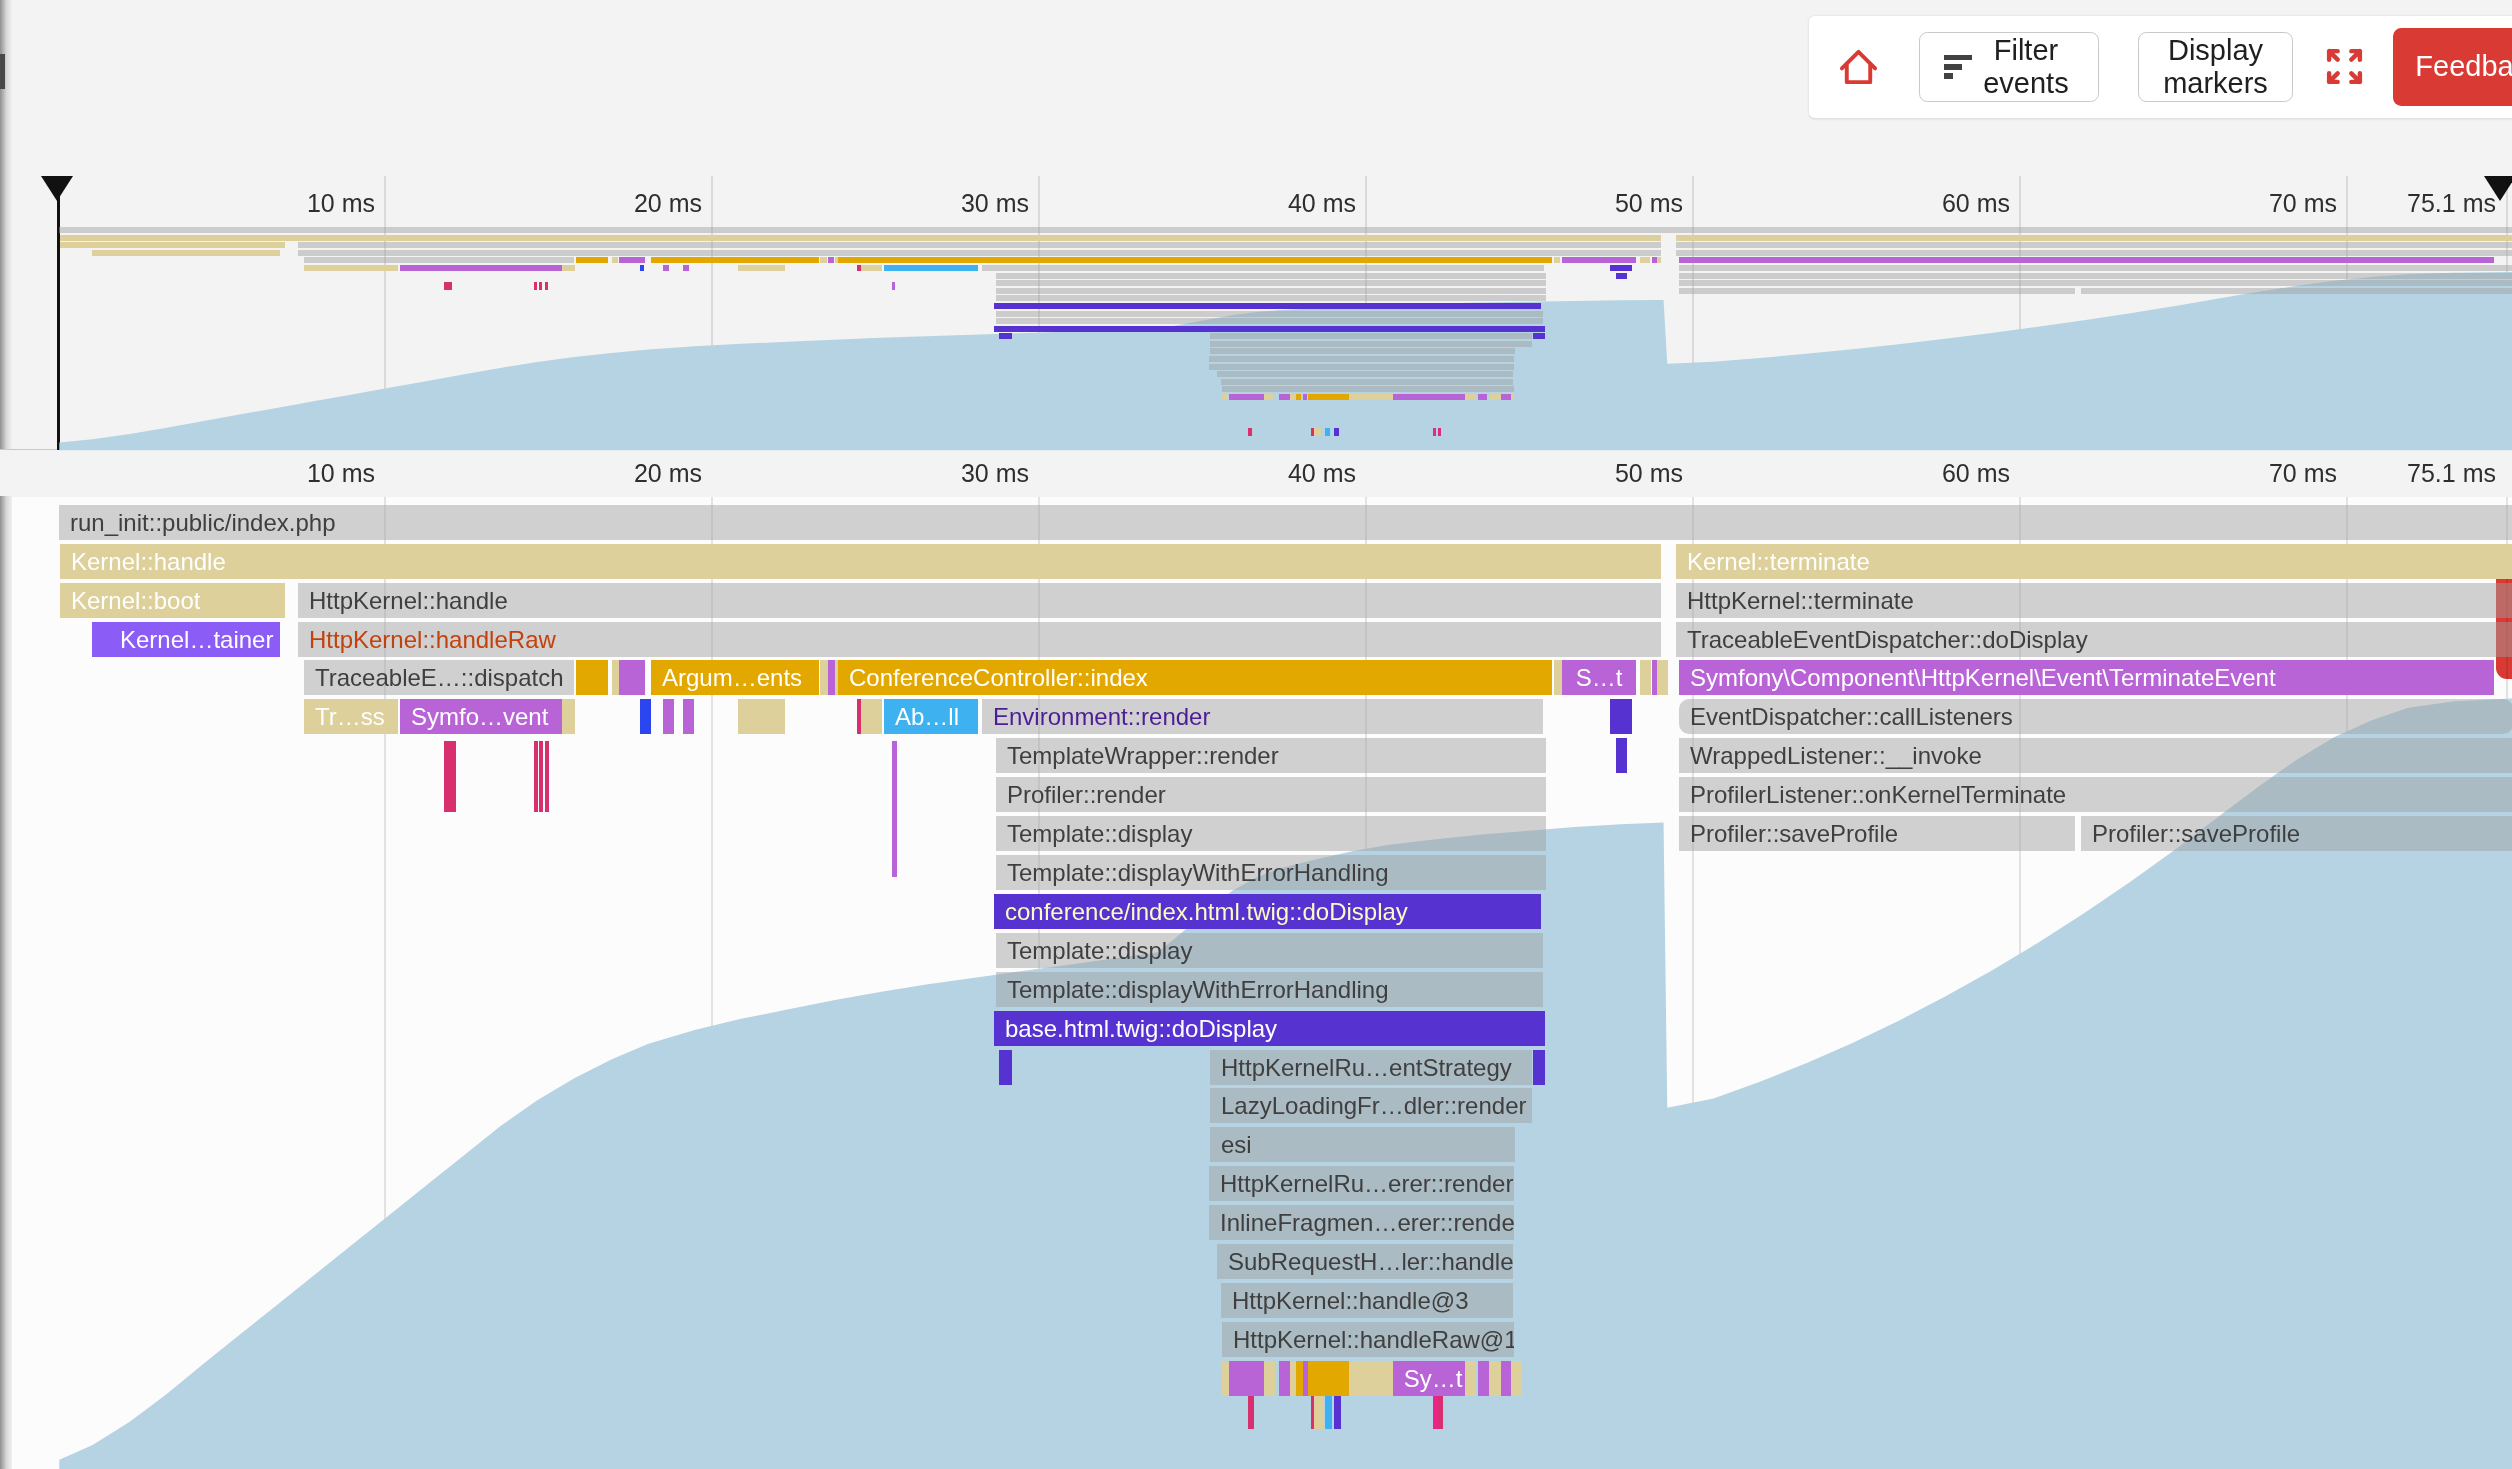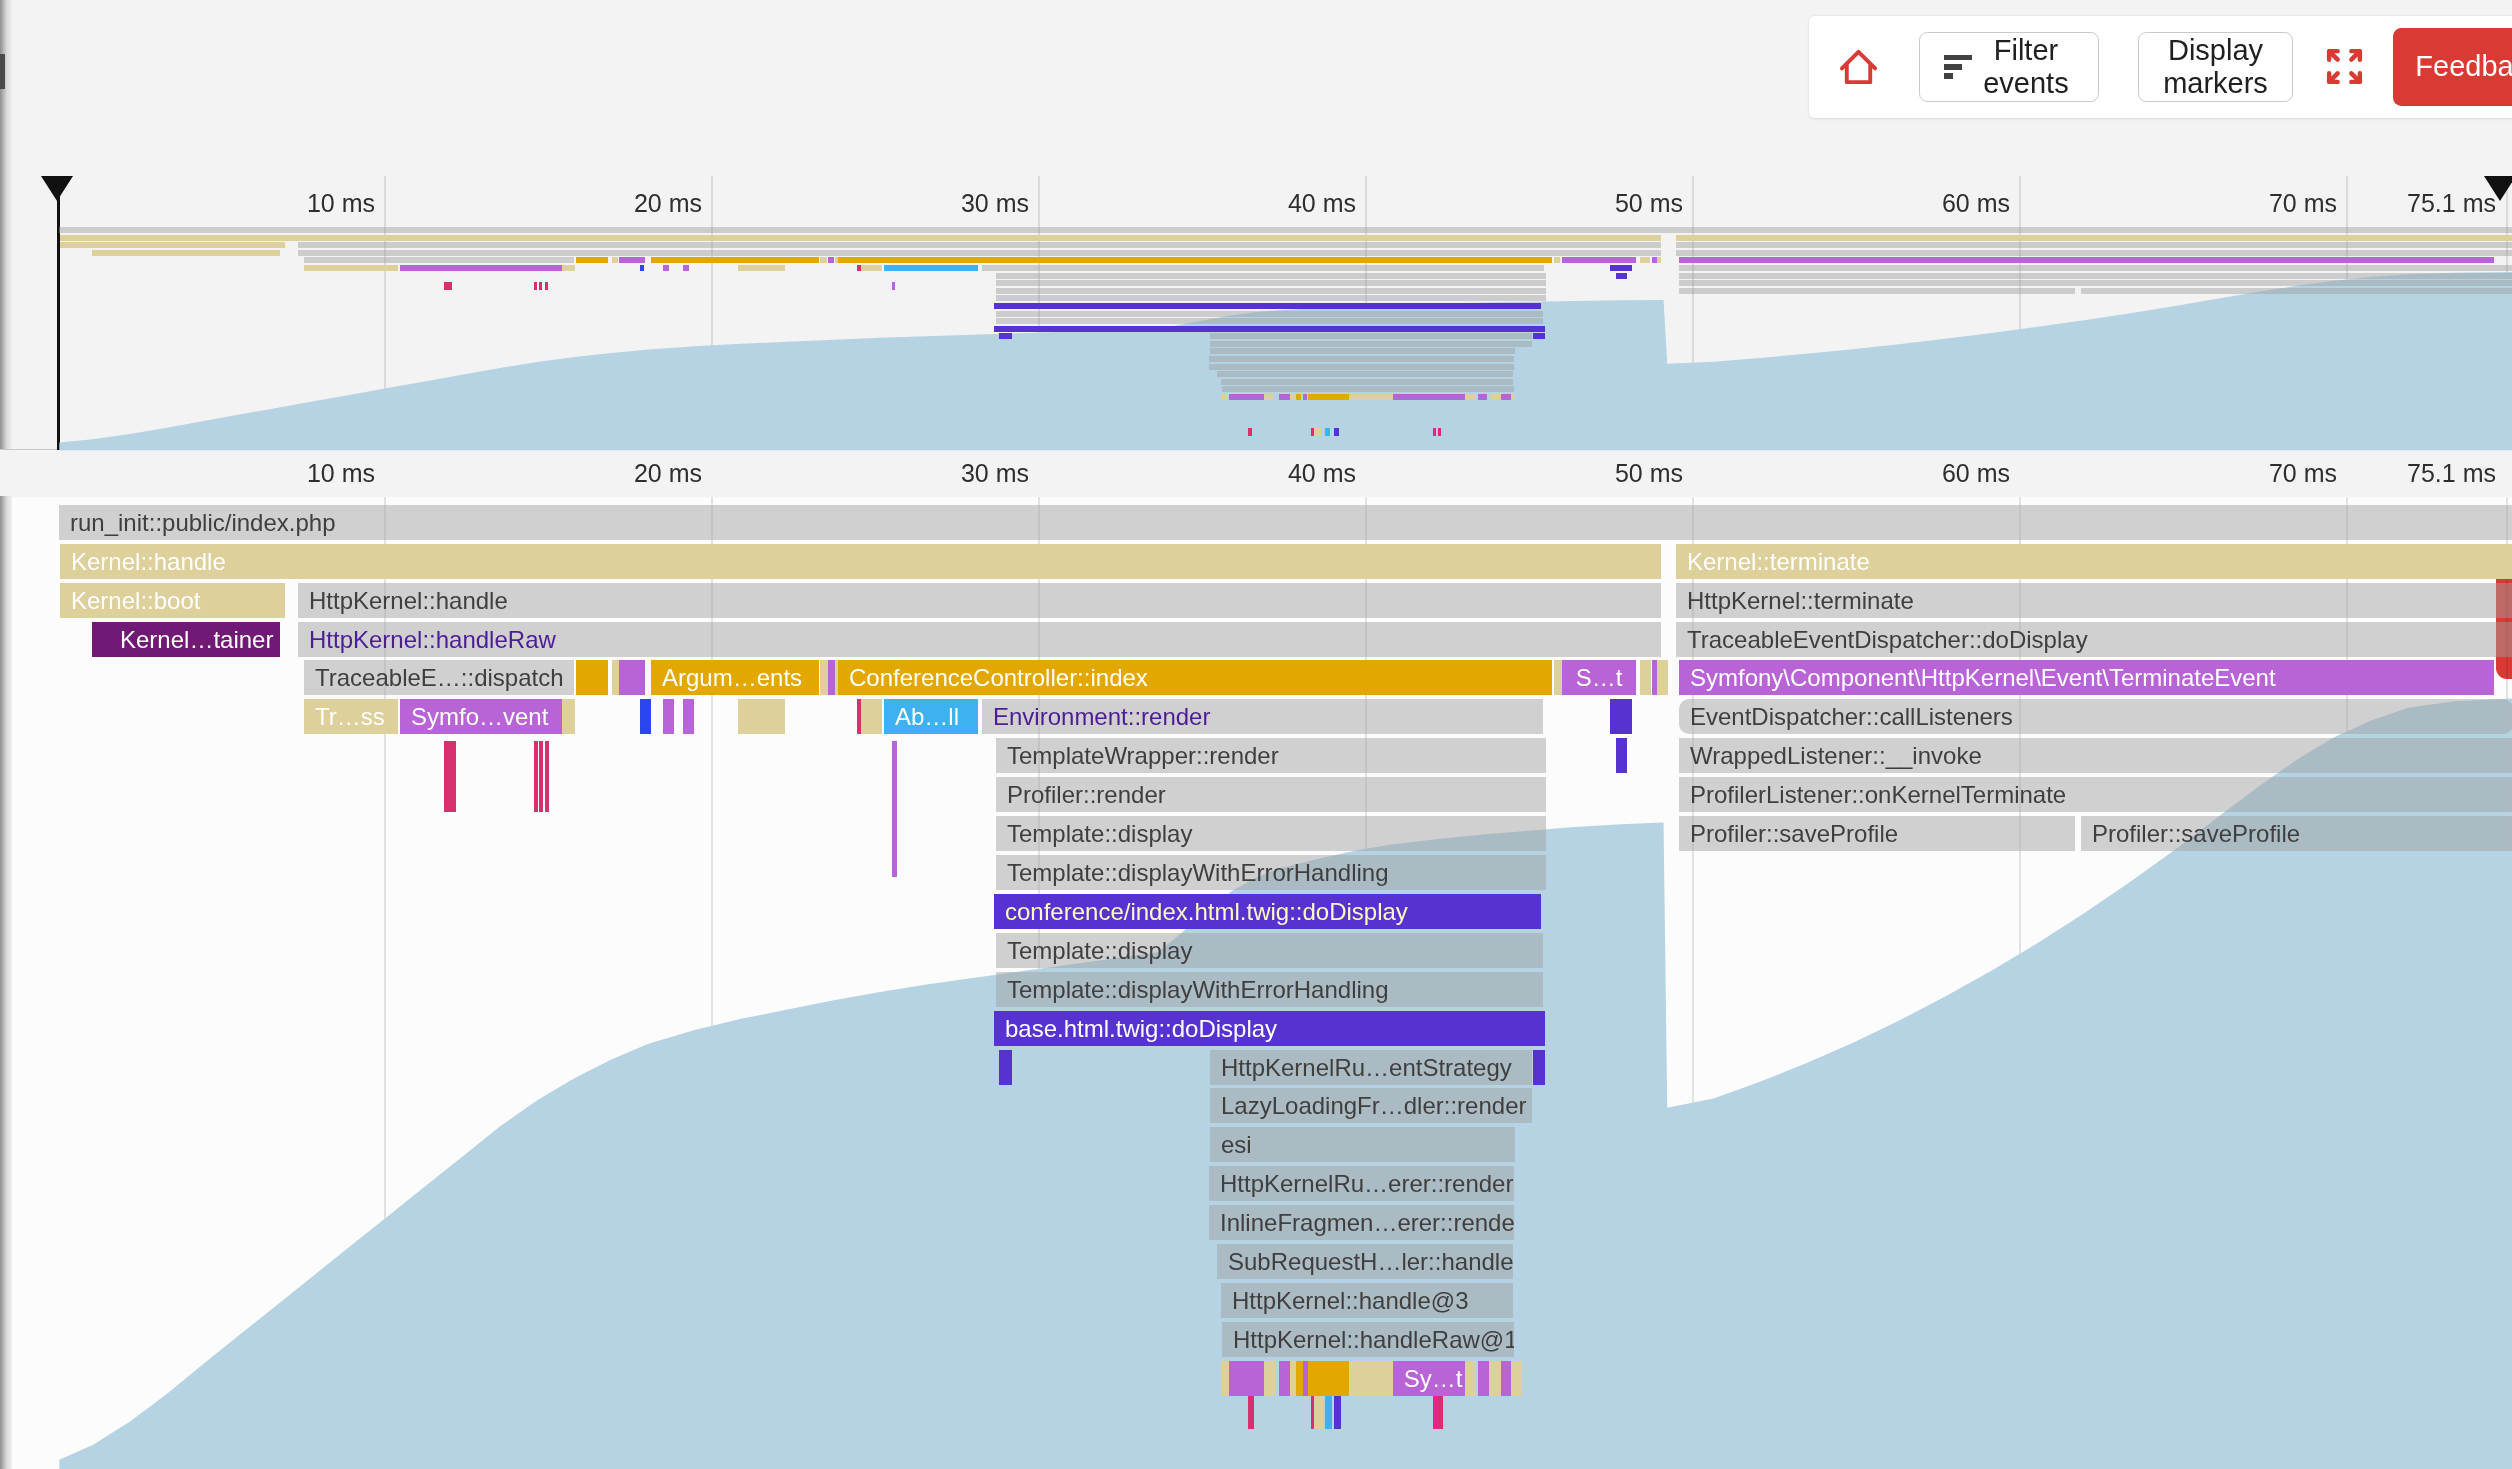--- a/index.html
+++ b/index.html
@@ -137,23 +137,23 @@
 <div class="bar" style="left: 60px; top: 544px; width: 1601px; background: rgb(221, 208, 155); color: rgb(255, 255, 255);">Kernel::handle</div>
 <div class="mini" style="left: 60px; top: 235px; width: 1601px; height: 5.6px; background: rgb(221, 208, 155);"></div>
 <div class="bar" style="left: 1676px; top: 544px; width: 836px; background: rgb(221, 208, 155); color: rgb(255, 255, 255);">Kernel::terminate</div>
 <div class="mini" style="left: 1676px; top: 235px; width: 836px; height: 5.6px; background: rgb(221, 208, 155);"></div>
 <div class="bar" style="left: 60px; top: 583px; width: 225px; background: rgb(221, 208, 155); color: rgb(255, 255, 255);">Kernel::boot</div>
 <div class="mini" style="left: 60px; top: 242px; width: 225px; height: 5.6px; background: rgb(221, 208, 155);"></div>
 <div class="bar" style="left: 298px; top: 583px; width: 1363px; background: rgba(160, 160, 160, 0.47); color: rgb(63, 63, 63);">HttpKernel::handle</div>
 <div class="mini" style="left: 298px; top: 242px; width: 1363px; height: 5.6px; background: rgba(160, 160, 160, 0.47);"></div>
 <div class="bar" style="left: 1676px; top: 583px; width: 836px; background: rgba(160, 160, 160, 0.47); color: rgb(63, 63, 63);">HttpKernel::terminate</div>
 <div class="mini" style="left: 1676px; top: 242px; width: 836px; height: 5.6px; background: rgba(160, 160, 160, 0.47);"></div>
-<div class="bar" style="left: 92px; top: 622px; width: 188px; background: #701a75; color: rgb(255, 255, 255); padding-left: 28px;">Kernel…tainer</div>
+<div class="bar" style="left: 92px; top: 622px; width: 188px; background: #8b5cf6; color: rgb(255, 255, 255); padding-left: 28px;">Kernel…tainer</div>
 <div class="mini" style="left: 92px; top: 250px; width: 188px; height: 5.6px; background: rgb(221, 208, 155);"></div>
-<div class="bar" style="left: 298px; top: 622px; width: 1363px; background: rgba(160, 160, 160, 0.47); color: #4c1d95;">HttpKernel::handleRaw</div>
+<div class="bar" style="left: 298px; top: 622px; width: 1363px; background: rgba(160, 160, 160, 0.47); color: #c2410c;">HttpKernel::handleRaw</div>
 <div class="mini" style="left: 298px; top: 250px; width: 1363px; height: 5.6px; background: rgba(160, 160, 160, 0.47);"></div>
 <div class="bar" style="left: 1676px; top: 622px; width: 836px; background: rgba(160, 160, 160, 0.47); color: rgb(63, 63, 63);">TraceableEventDispatcher::doDisplay</div>
 <div class="mini" style="left: 1676px; top: 250px; width: 836px; height: 5.6px; background: rgba(160, 160, 160, 0.47);"></div>
 <div class="bar" style="left: 304px; top: 660px; width: 270px; background: rgba(160, 160, 160, 0.47); color: rgb(63, 63, 63);">TraceableE…::dispatch</div>
 <div class="mini" style="left: 304px; top: 257px; width: 270px; height: 5.6px; background: rgba(160, 160, 160, 0.47);"></div>
 <div class="bar" style="left: 576px; top: 660px; width: 32px; background: rgb(226, 168, 0); color: rgb(63, 63, 63);"></div>
 <div class="mini" style="left: 576px; top: 257px; width: 32px; height: 5.6px; background: rgb(226, 168, 0);"></div>
 <div class="bar" style="left: 612px; top: 660px; width: 5.6px; background: rgb(221, 208, 155); color: rgb(63, 63, 63);"></div>
 <div class="mini" style="left: 612px; top: 257px; width: 5.6px; height: 5.6px; background: rgb(221, 208, 155);"></div>
 <div class="bar" style="left: 619px; top: 660px; width: 26px; background: rgb(185, 100, 214); color: rgb(63, 63, 63);"></div>

